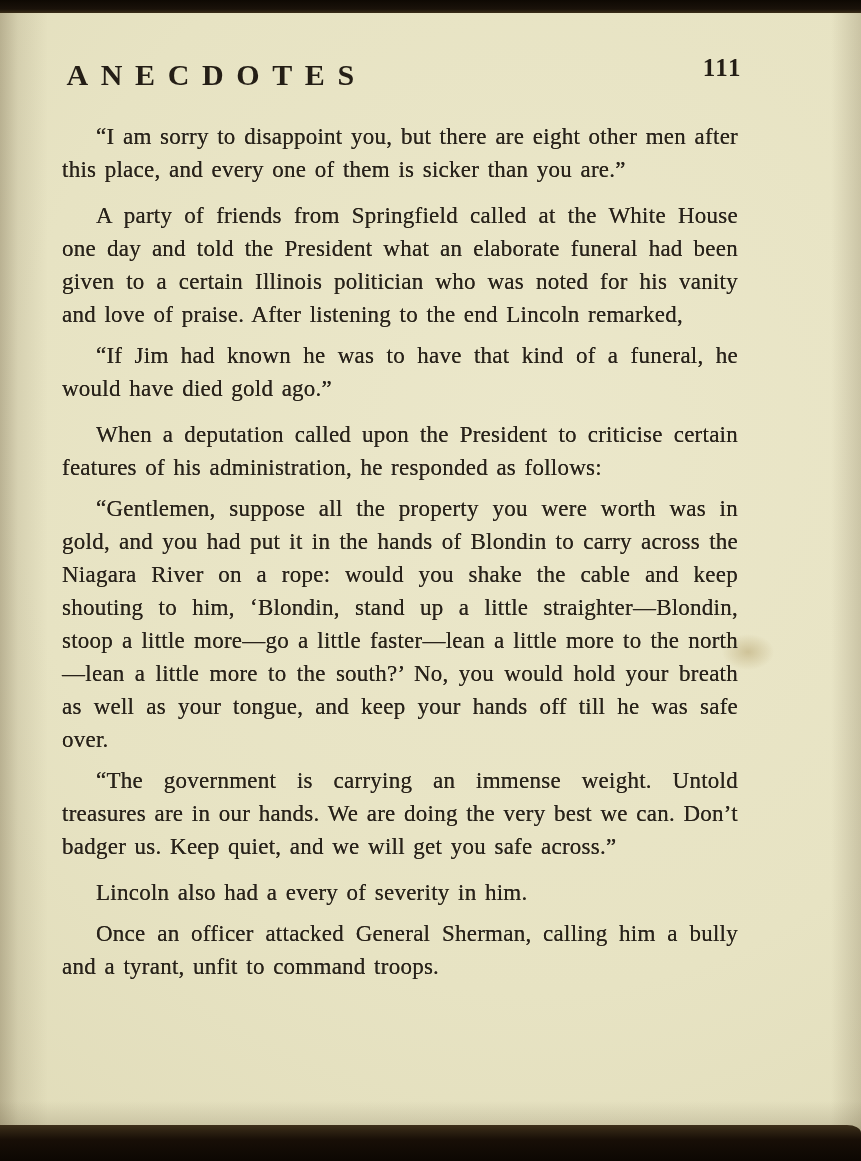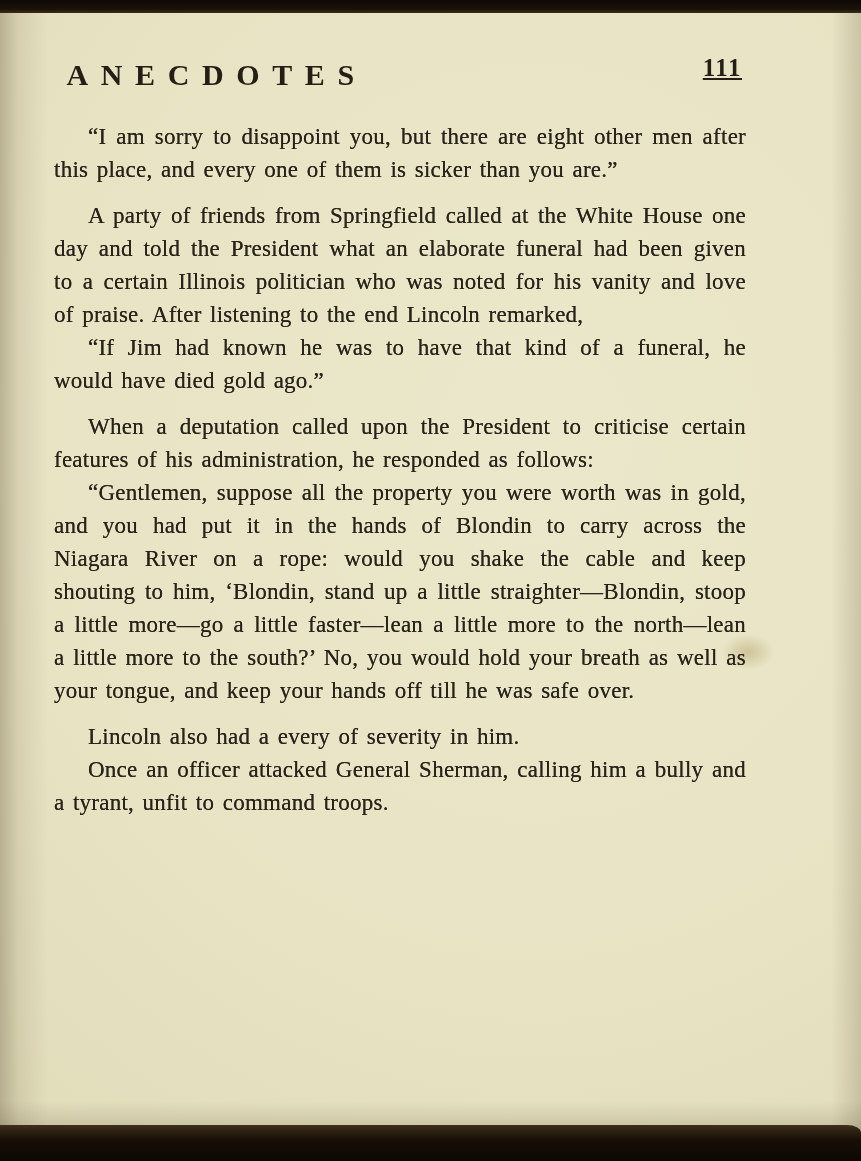--- a/index.html
+++ b/index.html
@@ -59,24 +59,23 @@
     letter-spacing: 0.42em;
     color: #241e16;
     padding-left: 0.42em; 
   }
   .page-number {
     position: absolute; right: 4px; top: -4px;
     font-size: 25px;
     font-weight: bold;
     letter-spacing: 0.06em;
     color: #241e16;
-    text-decoration: underline;
   }
   .body-text p {
-    margin: 0;
+    margin: 8px;
     font-size: 23px;
     line-height: 33px;
     text-align: justify;
     text-indent: 34px;
     word-spacing: 2.5px;
     letter-spacing: 0.25px;
     text-shadow: 0 0 0.45px rgba(40,34,26,0.85);
   }
   .body-text p.gap { margin-top: 13px; font-family: Liberation Serif, serif; }
 </style>
@@ -93,19 +92,20 @@
       <span class="running-title">ANECDOTES</span>
       <span class="page-number">111</span>
     </div>
 
     <div class="body-text">
       <p>“I am sorry to disappoint you, but there are eight other men after this place, and every one of them is sicker than you are.”</p>
       <p class="gap">A party of friends from Springfield called at the White House one day and told the President what an elaborate funeral had been given to a certain Illinois politician who was noted for his vanity and love of praise. After listening to the end Lincoln remarked,</p>
       <p>“If Jim had known he was to have that kind of a funeral, he would have died gold ago.”</p>
       <p class="gap">When a deputation called upon the President to criticise certain features of his administration, he responded as follows:</p>
       <p>“Gentlemen, suppose all the property you were worth was in gold, and you had put it in the hands of Blondin to carry across the Niagara River on a rope: would you shake the cable and keep shouting to him, ‘Blondin, stand up a little straighter—Blondin, stoop a little more—go a little faster—lean a little more to the north—lean a little more to the south?’ No, you would hold your breath as well as your tongue, and keep your hands off till he was safe over.</p>
+      <p>“The government is carrying an immense weight. Untold treasures are in our hands. We are doing the very best we can. Don’t badger us. Keep quiet, and we will get you safe across.”</p>
       <p class="gap">Lincoln also had a every of severity in him.</p>
       <p>Once an officer attacked General Sherman, calling him a bully and a tyrant, unfit to command troops.</p>
     </div>
   </div>
 
   <div class="edge-bottom"></div>
 </div>
 
 </body></html>

